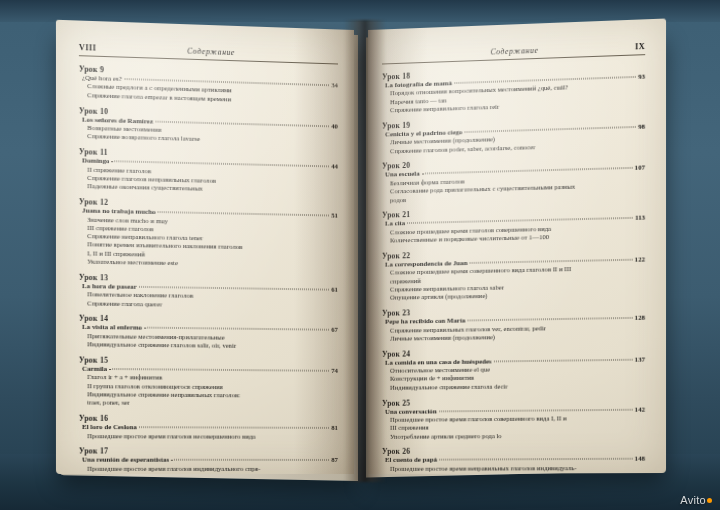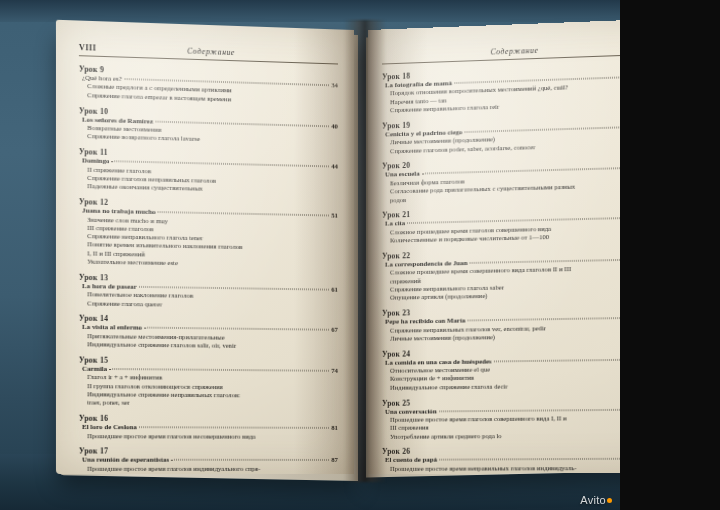--- a/index.html
+++ b/index.html
@@ -2,21 +2,21 @@
 <html><head>
 <meta charset="utf-8">
 <style>
   html, body {
     margin: 0;
     padding: 0;
     background: #0c0c0c;
   }
   #photo {
     position: relative;
-    width: 620px;
+    width: 720px;
     height: 510px;
     overflow: hidden;
     font-family: "Liberation Serif", serif;
     background: #6d28d9;
   }
   
   .backdrop {
     position: absolute;
     inset: 0;
     background:

